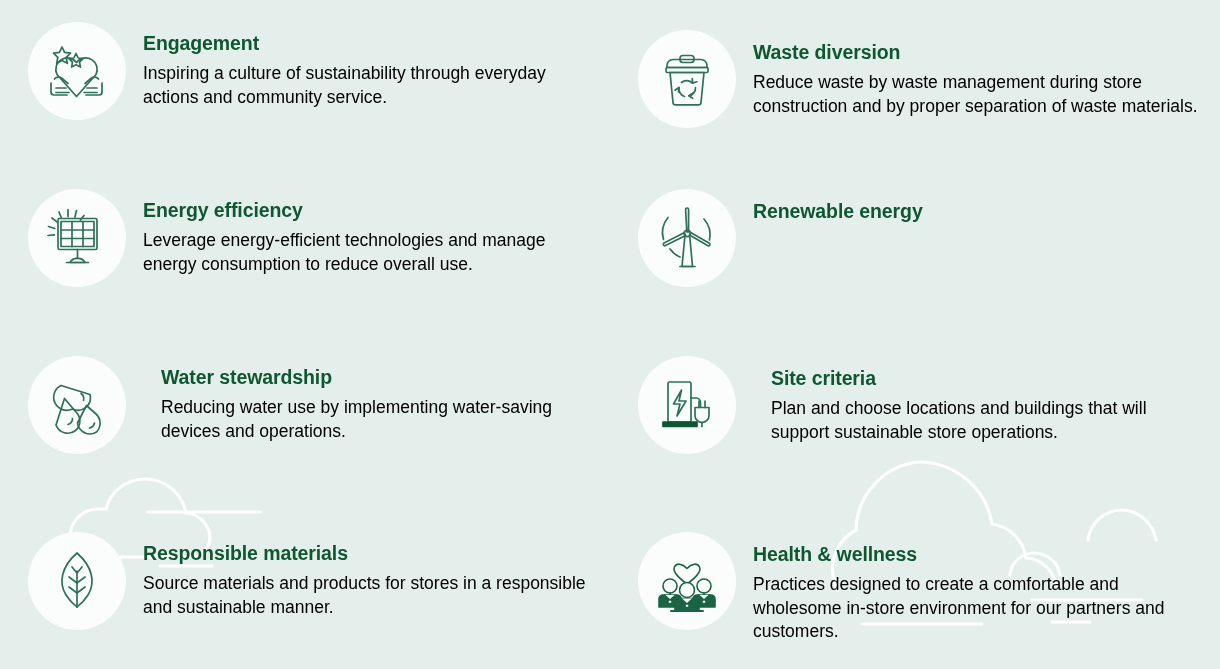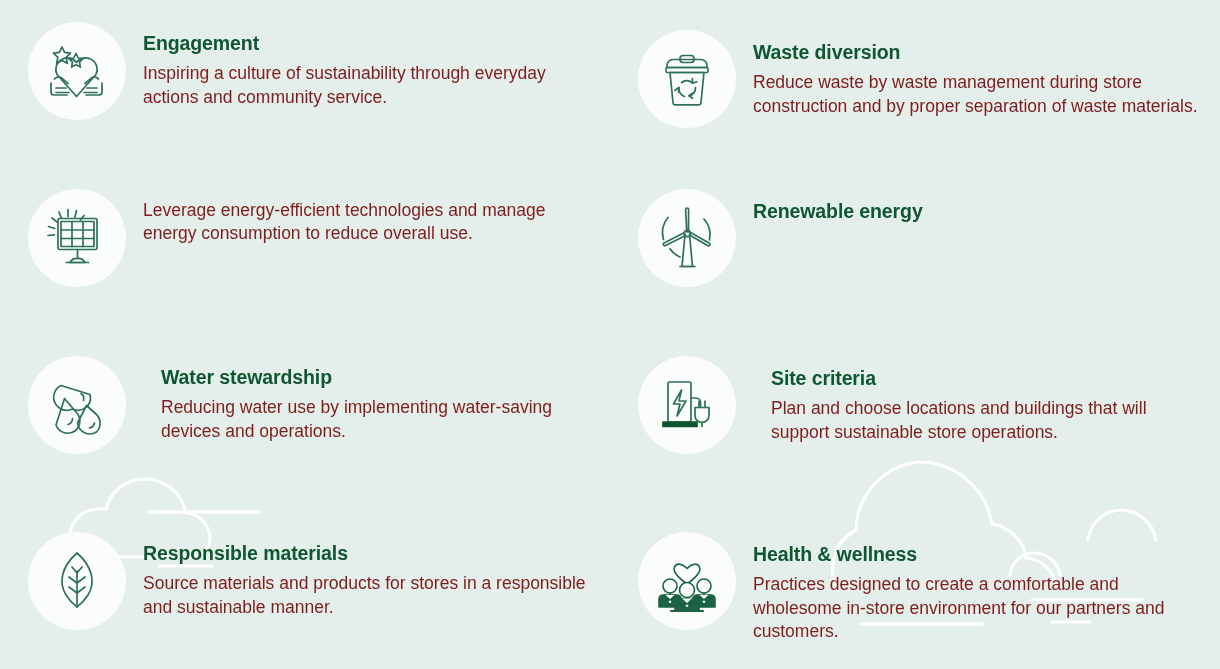--- a/index.html
+++ b/index.html
@@ -65,21 +65,21 @@
   }
   .card-title {
     color: #0f5632;
     font-size: 19.5px;
     font-weight: bold;
     line-height: 1.15;
     margin: 0 0 8px 0;
     letter-spacing: -0.1px;
   }
   .card-desc {
-    color: #7f1d1d;
+    color: #000000;
     font-size: 17.5px;
     line-height: 1.33;
     margin: 0;
   }
   .right .card-text { padding-top: 11px; }
 </style>
 </head>
 <body>
 
 <svg id="bg-clouds" viewBox="0 0 1220 669" fill="none">
@@ -158,20 +158,21 @@
         <rect x="18" y="17.5" width="39" height="31" rx="1.6"></rect>
         <path d="M21 20.5 h33 v25 h-33 z"></path>
         <path d="M32 20.5 v25 M43 20.5 v25"></path>
         <path d="M21 29 h33 M21 37.5 h33"></path>
         <path d="M37.5 48.5 v9"></path>
         <path d="M30 61.5 a8 8 0 0 1 7.5 -4 a8 8 0 0 1 7.5 4 z"></path>
         <path d="M26.5 61.5 h22"></path>
       </svg>
     </div>
     <div class="card-text">
+      <h3 class="card-title">Energy efficiency</h3>
       <p class="card-desc">Leverage energy-efficient technologies and manage energy consumption to reduce overall use.</p>
     </div>
   </div>
 
   <div class="card r2 right">
     <div class="icon-circle">
       <svg width="74" height="74" viewBox="0 0 74 74" fill="none" stroke="#2e7058" stroke-width="1.7" stroke-linecap="round" stroke-linejoin="round">
         <path d="M36.8 31 L35.6 8.5 a1.5 1.5 0 0 1 3 0 L38.5 31 z"></path>
         <path d="M35.6 34.5 L15.5 44.5 a1.5 1.5 0 0 1 -1.5 -2.6 L34.2 31.8 z"></path>
         <path d="M39.5 34 L58 44.8 a1.5 1.5 0 0 0 1.4 -2.6 L40.6 31.4 z"></path>

